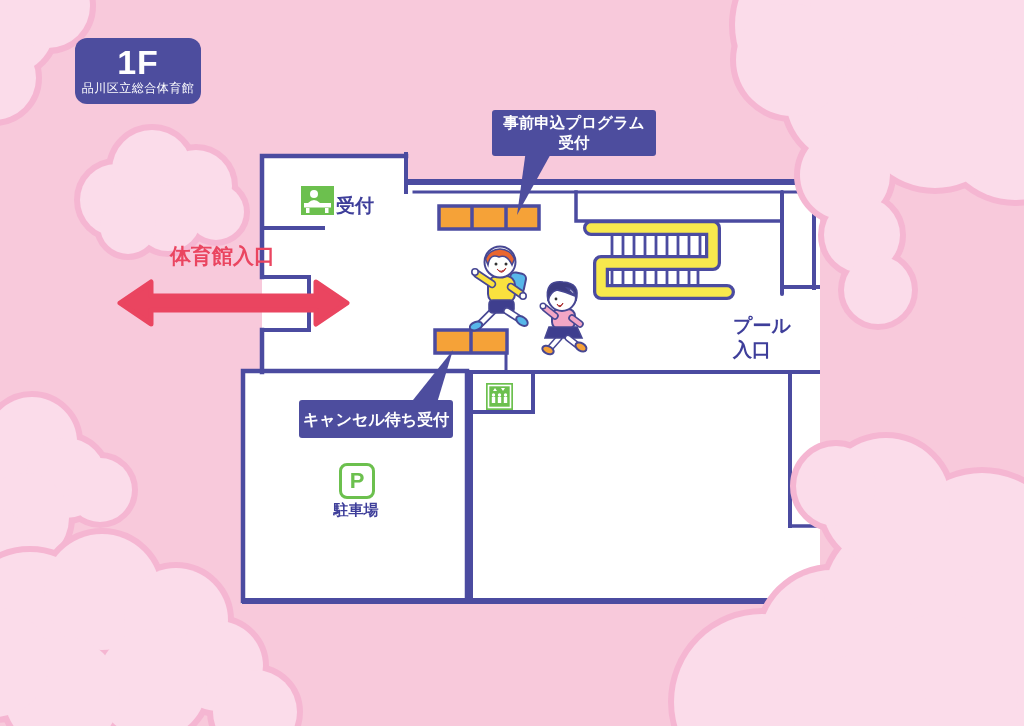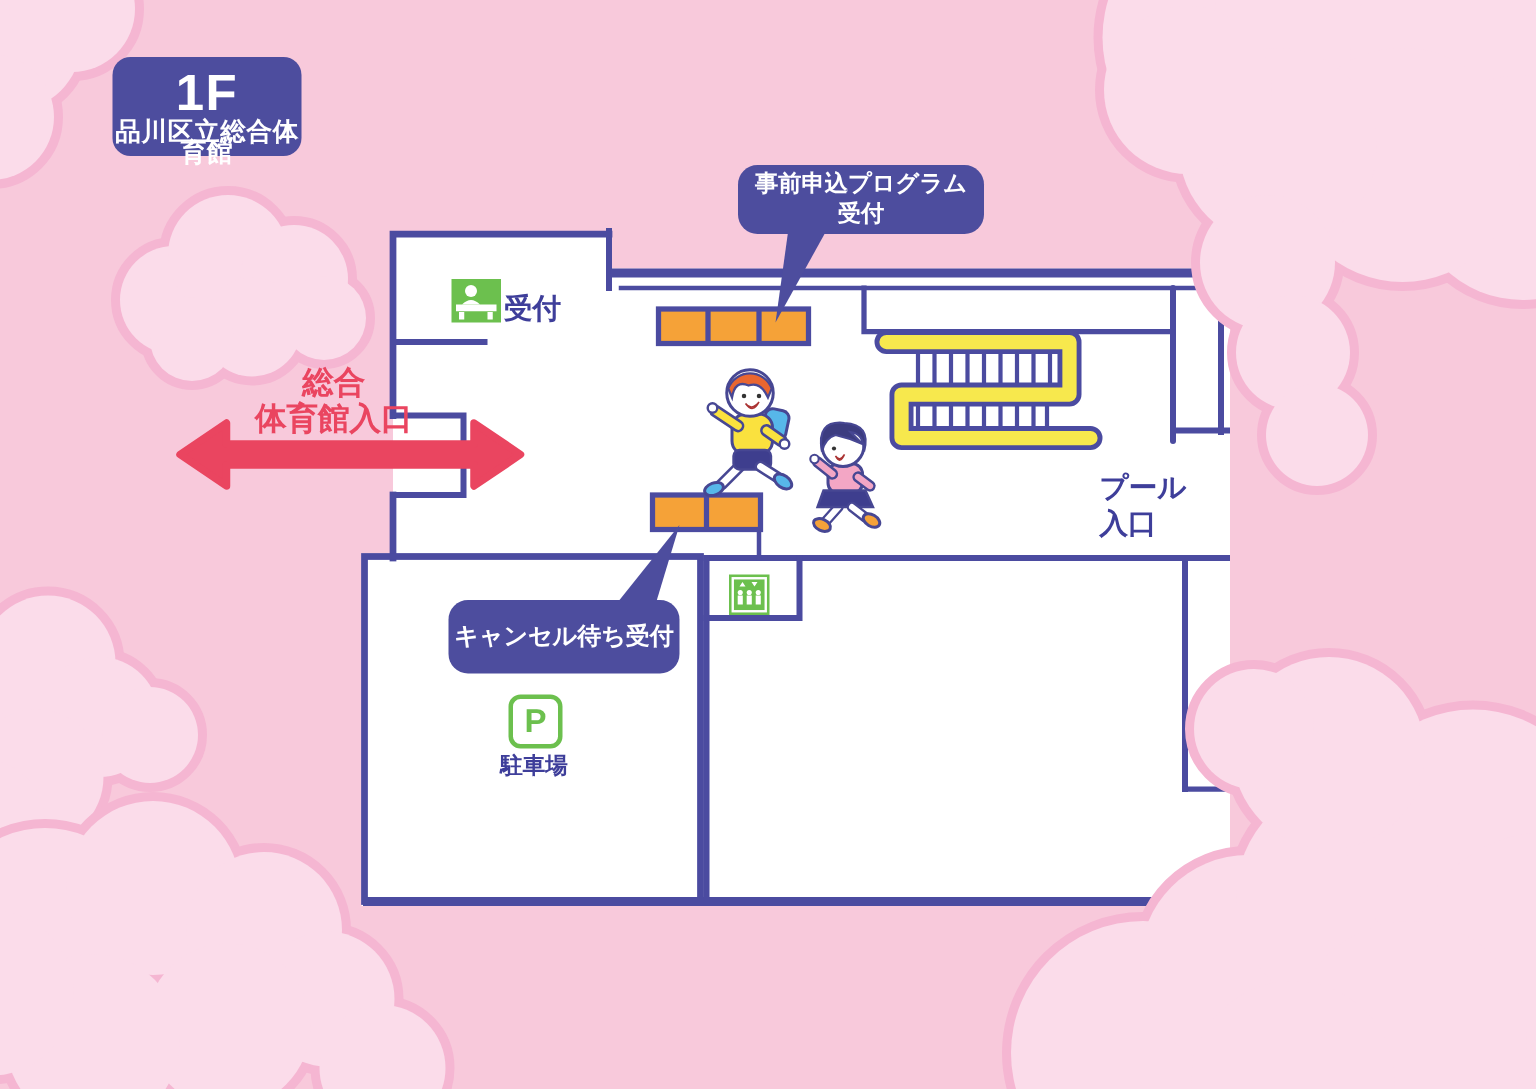--- a/index.html
+++ b/index.html
@@ -9,40 +9,40 @@
     font-family:"Liberation Sans","DejaVu Sans",sans-serif;
   }
   #stage svg{position:absolute;left:0;top:0;}
   .abs{position:absolute;}
   
   .badge{
     left:75px;top:38px;width:126px;height:66px;
     background:#4d4d9e;border-radius:12px;color:#fff;text-align:center;
   }
   .badge .floor{font-size:34px;font-weight:bold;line-height:38px;margin-top:5px;letter-spacing:1px;}
-  .badge .fac{font-size:17px;font-weight:bold;line-height:14px;letter-spacing:.5px;}
+  .badge .fac{font-size:12px;font-weight:normal;line-height:14px;letter-spacing:.5px;}
   
   .maplabel{color:#3e3e9a;font-weight:bold;}
   .lbl-reception{left:336px;top:193px;font-size:19px;}
   .lbl-pool{left:733px;top:314px;width:92px;text-align:left;font-size:19px;line-height:24px;}
   .lbl-parking{left:310px;top:501px;width:92px;text-align:center;font-size:15px;}
   .p-icon{
     left:339px;top:463px;width:30px;height:30px;border:3.5px solid #6cc04e;border-radius:8px;
     background:#fff;color:#6cc04e;font-size:22px;font-weight:bold;text-align:center;line-height:29px;
   }
   
   .lbl-entrance{left:140px;top:244px;width:165px;text-align:center;
     color:#ea4560;font-size:21px;font-weight:bold;line-height:24px;}
   
   .callout{
-    background:#4d4d9e;color:#fff;border-radius:13px;text-align:center;
+    background:#4d4d9e;color:#fff;border-radius:3px;text-align:center;
     font-weight:bold;display:flex;flex-direction:column;justify-content:center;
   }
   .callout-advance{left:492px;top:110px;width:164px;height:46px;font-size:15.5px;line-height:20px;}
-  .callout-cancel{left:299px;top:400px;width:154px;height:49px;font-size:16px;line-height:21px;}
+  .callout-cancel{left:299px;top:400px;width:154px;height:38px;font-size:16px;line-height:21px;}
 </style>
 </head>
 <body>
 
 <div id="stage">
 
   <svg width="1024" height="726" viewBox="0 0 1024 726">
     <defs>
       <g id="cA">
           <circle cx="8" cy="28" r="46"></circle>
@@ -242,21 +242,20 @@
   </svg>
 
   <div class="abs badge">
     <div class="floor">1F</div>
     <div class="fac">品川区立総合体育館</div>
   </div>
 
   <div class="abs maplabel lbl-reception">受付</div>
 
   <div class="abs lbl-entrance">
-    <div>総合</div>
     <div>体育館入口</div>
   </div>
 
   <div class="abs maplabel lbl-pool">
     <div>プール</div>
     <div>入口</div>
   </div>
 
   <div class="abs p-icon">P</div>
   <div class="abs maplabel lbl-parking">駐車場</div>

